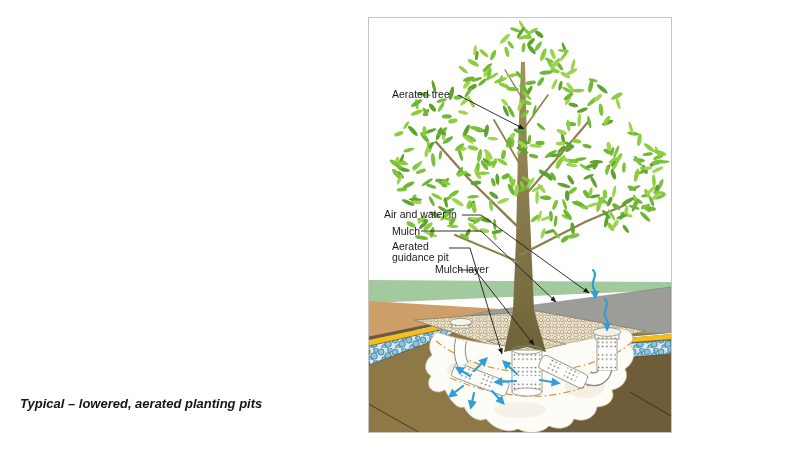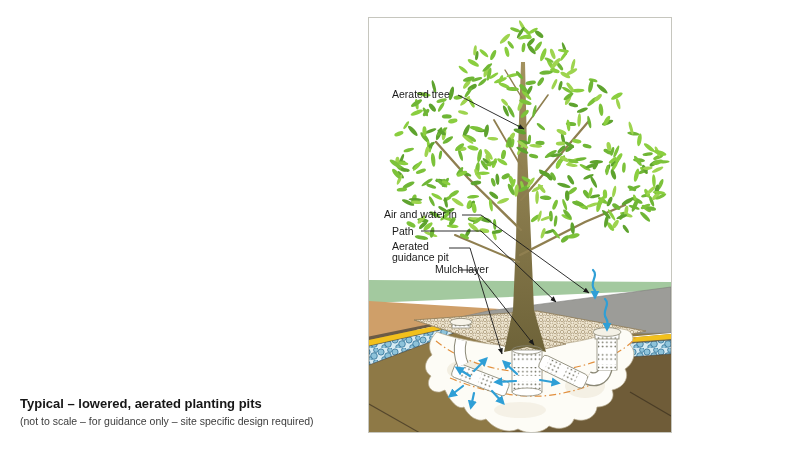--- a/index.html
+++ b/index.html
@@ -4,31 +4,30 @@
 <style>
   html,body{margin:0;padding:0;background:#ffffff;}
   .page{position:relative;width:800px;height:450px;background:#ffffff;overflow:hidden;
         font-family:"Liberation Sans",sans-serif;}
   .panel{position:absolute;left:368px;top:17px;width:304px;height:416px;
          border:1px solid #c6c6be;box-sizing:border-box;background:#ffffff;}
   .panel svg{position:absolute;left:0;top:0;width:100%;height:100%;display:block;}
   .lbl{position:absolute;font-size:10.5px;line-height:11px;color:#1a1a1a;white-space:nowrap;z-index:5;}
   .lbl.wrap{white-space:normal;width:62px;}
   .caption{position:absolute;left:20px;top:396px;color:#111;}
-  .caption .t{font-size:13px;font-weight:bold;margin:0;color:#161616;}
+  .caption .t{font-size:13px;font-weight:bold;margin:0;color:#161616;font-style:italic;}
   .caption .s{font-size:10.5px;margin:4px 0 0 0;color:#3c3c3c;}
 </style>
 </head>
 <body>
 
 <div class="page">
 
   <div class="caption">
     <p class="t">Typical – lowered, aerated planting pits</p>
-    <p class="s">(not to scale – for guidance only – site specific design required)</p>
   </div>
 
   <div class="panel">
     <svg viewBox="369 18 302 414" preserveAspectRatio="none">
       <defs>
         <pattern id="agg" width="14" height="12" patternUnits="userSpaceOnUse">
           <rect width="14" height="12" fill="#d6ebf3"></rect>
           <circle cx="3" cy="4" r="3.1" stroke="#2e7096" stroke-width="0.8" fill="#8ec3da"></circle>
           <circle cx="10" cy="8" r="3.3" stroke="#2e7096" stroke-width="0.8" fill="#8ec3da"></circle>
           <circle cx="12" cy="2" r="2.4" stroke="#2e7096" stroke-width="0.8" fill="#8ec3da"></circle>
@@ -517,16 +516,16 @@
         <polyline points="462,215 481,215 589,293" marker-end="url(#mA)"></polyline>
         <polyline points="421,231 481,231 556,302" marker-end="url(#mA)"></polyline>
         <polyline points="449,248 470,248 502,354" marker-end="url(#mA)"></polyline>
         <polyline points="458,270 475,270 534,345" marker-end="url(#mA)"></polyline>
       </g>
     </svg>
   </div>
 
   <div class="lbl" style="left:392px;top:89px;">Aerated tree</div>
   <div class="lbl" style="left:384px;top:209px;">Air and water in</div>
-  <div class="lbl" style="left:392px;top:226px;">Path</div>
+  <div class="lbl" style="left:392px;top:226px;">Mulch</div>
   <div class="lbl wrap" style="left:392px;top:241px;">Aerated guidance pit</div>
   <div class="lbl" style="left:392px;top:264px;margin-left:43px;">Mulch layer</div>
 </div>
 
 </body></html>

